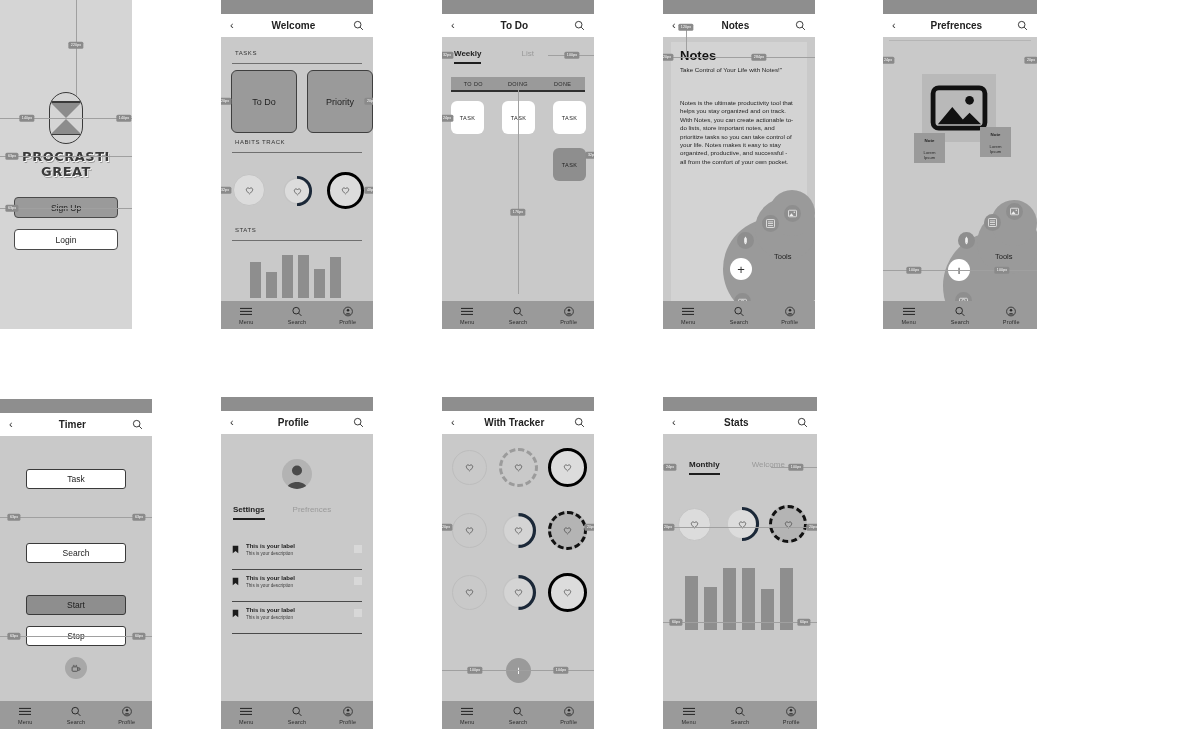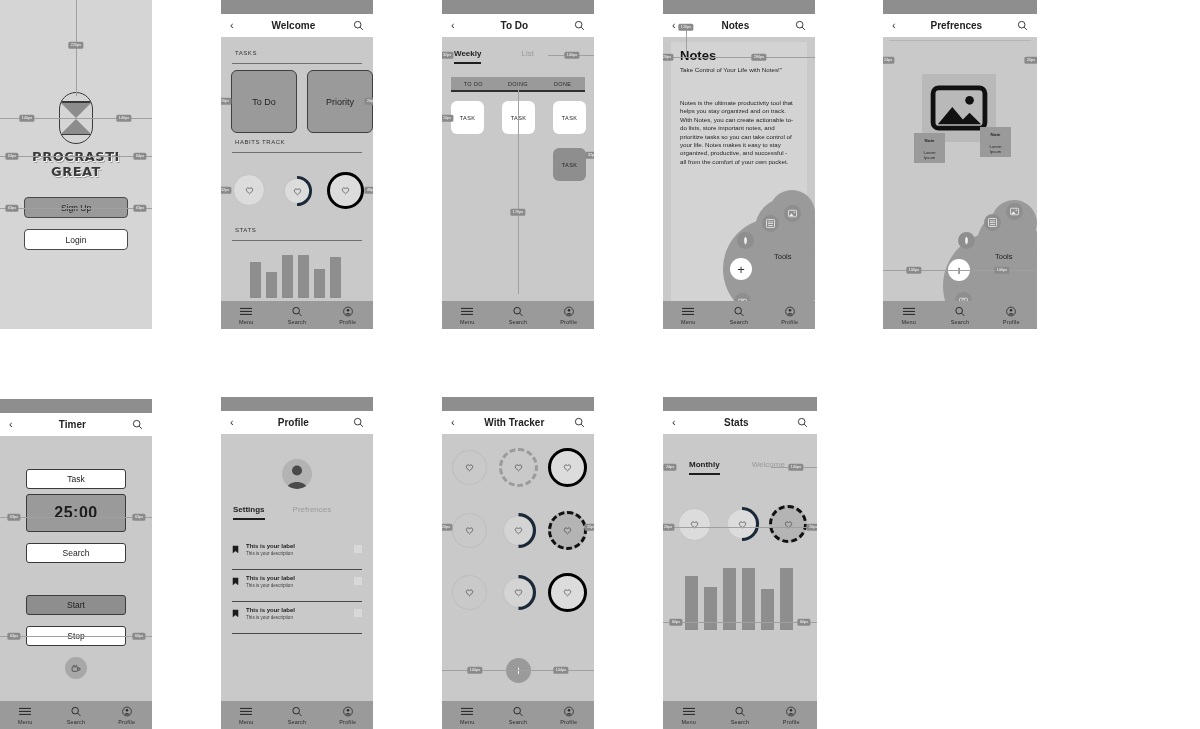--- a/index.html
+++ b/index.html
@@ -173,21 +173,21 @@
   .prow-desc { font-size:4.6px; color:#3d3d3d; margin-top:2px; }
   .bmk { width:7px; height:9px; }
   .pchk { position:absolute; right:0; top:0; width:8px; height:8px; background:#d8d8d8; }
   .prow-rule { position:absolute; left:0; right:0; height:1px; background:#4a4a4a; }
 </style>
 </head>
 <body>
 
 <div class="canvas">
 
-  <div class="phone splash" style="left:0px; top:0px; width:152px; height:329px;">
+  <div class="phone splash" style="left:0px; top:0px; width:132px; height:329px;">
 
     <div class="mline v" style="left:76px; top:0px; height:96px;"></div>
     <div class="mline h" style="left:0px; top:118px; width:152px;"></div>
     <div class="mline h" style="left:0px; top:156px; width:152px;"></div>
     <div class="mline h" style="left:0px; top:208px; width:152px;"></div>
 
     <div class="logo-cap" style="top:92px;">
       <div class="hg-top"></div>
         <div class="hg-bot"></div>
     </div>
@@ -544,21 +544,20 @@
       <svg class="nav-search" viewBox="0 0 20 20">
           <circle cx="8.5" cy="8.5" r="6" fill="none" stroke="#222" stroke-width="1.6"></circle>
           <line x1="13" y1="13" x2="18" y2="18" stroke="#222" stroke-width="1.6"></line>
         </svg>
     </div>
 
     <div class="mline h" style="left:0px; top:118px; width:152px;"></div>
     <div class="mline h" style="left:0px; top:237px; width:152px;"></div>
 
     <div class="tbox w" style="top:70px;  width:100px; height:20px;">Task</div>
-    <div class="tbox g timeval" style="top:95px;  width:100px; height:38px;">25:00</div>
     <div class="tbox w" style="top:144px; width:100px; height:20px;">Search</div>
     <div class="tbox start" style="top:196px; width:100px; height:20px;">Start</div>
     <div class="tbox w" style="top:227px; width:100px; height:20px;">Stop</div>
 
     <div class="coffee" style="top:258px;">
       <svg viewBox="0 0 18 16" style="width:10px;height:9px;">
         <rect x="2" y="5" width="10" height="8" rx="1.5" fill="none" stroke="#4a4a4a" stroke-width="1.6"></rect>
         <path d="M12 7 h2.5 a2 2 0 0 1 0 4 H12" fill="none" stroke="#4a4a4a" stroke-width="1.6"></path>
         <rect x="3.5" y="1.5" width="1.2" height="2.5" fill="#4a4a4a"></rect>
         <rect x="6.5" y="1.5" width="1.2" height="2.5" fill="#4a4a4a"></rect>

